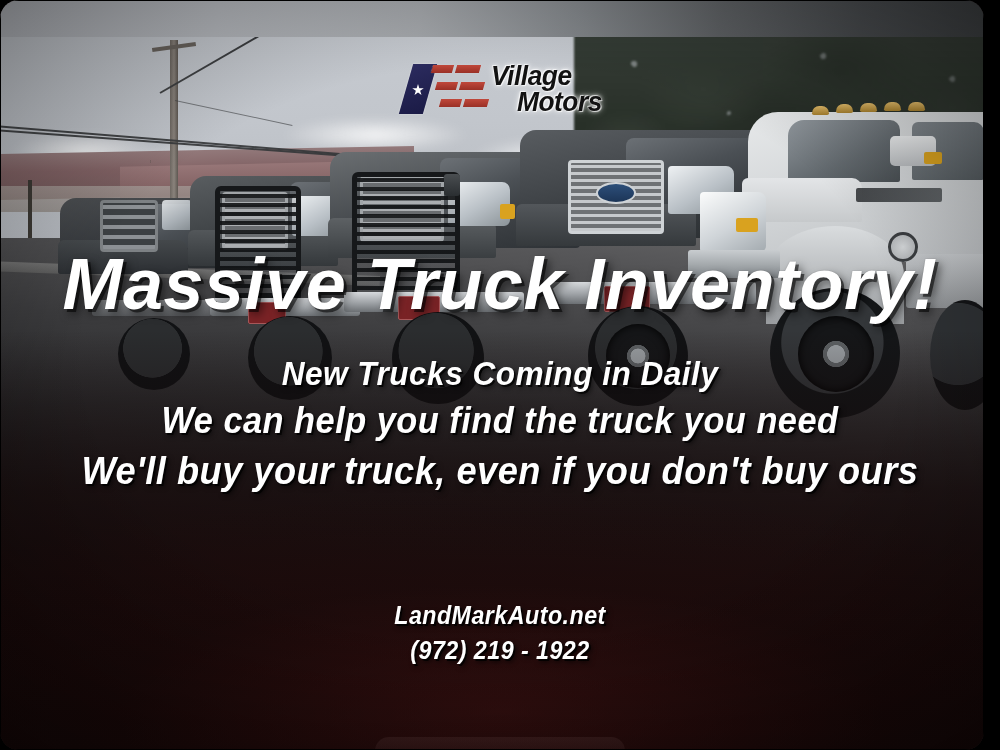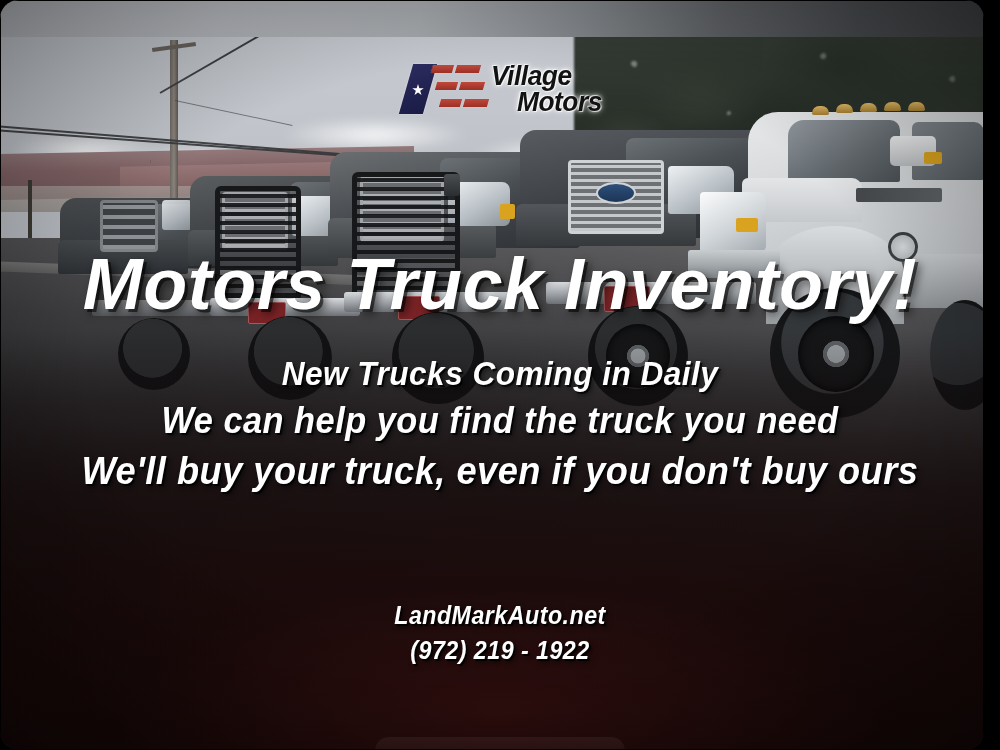--- a/index.html
+++ b/index.html
@@ -474,21 +474,21 @@
         <div class="stripe s2b"></div>
         <div class="stripe s3a"></div>
         <div class="stripe s3b"></div>
       </div>
       <div class="logo-words">
         <div class="logo-line" id="logo-village">Village</div>
         <div class="logo-line" id="logo-motors">Motors</div>
       </div>
     </div>
 
-    <div class="techno" id="headline">Motors Truck Inventory!</div>
+    <div class="techno" id="headline">Massive Truck Inventory!</div>
 
     <div class="techno subline" id="sub1">New Trucks Coming in Daily</div>
     <div class="techno subline" id="sub2">We can help you find the truck you need</div>
     <div class="techno subline" id="sub3">We'll buy your truck, even if you don't buy ours</div>
 
     <div class="techno footline" id="site">LandMarkAuto.net</div>
     <div class="techno footline" id="phone">(972) 219 - 1922</div>
   </div>
 
   <div class="frame-border"></div>

